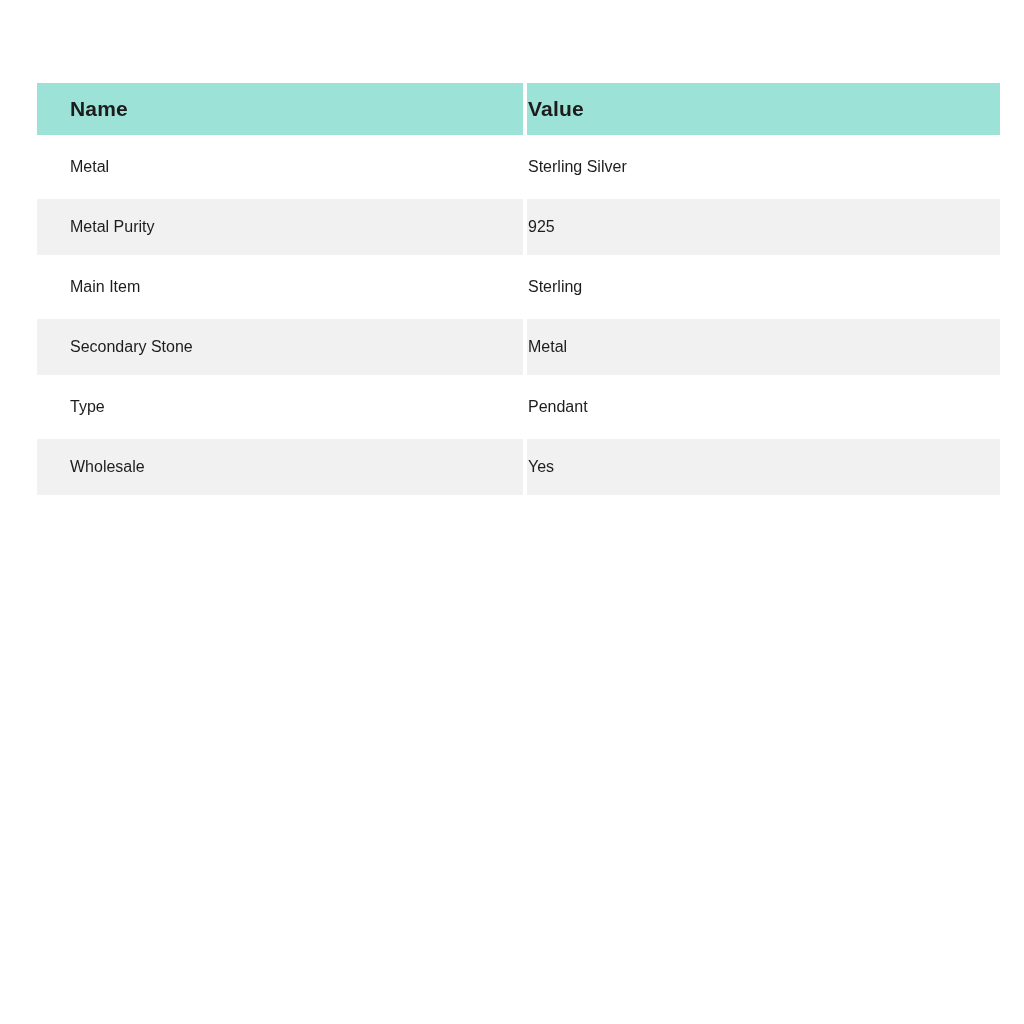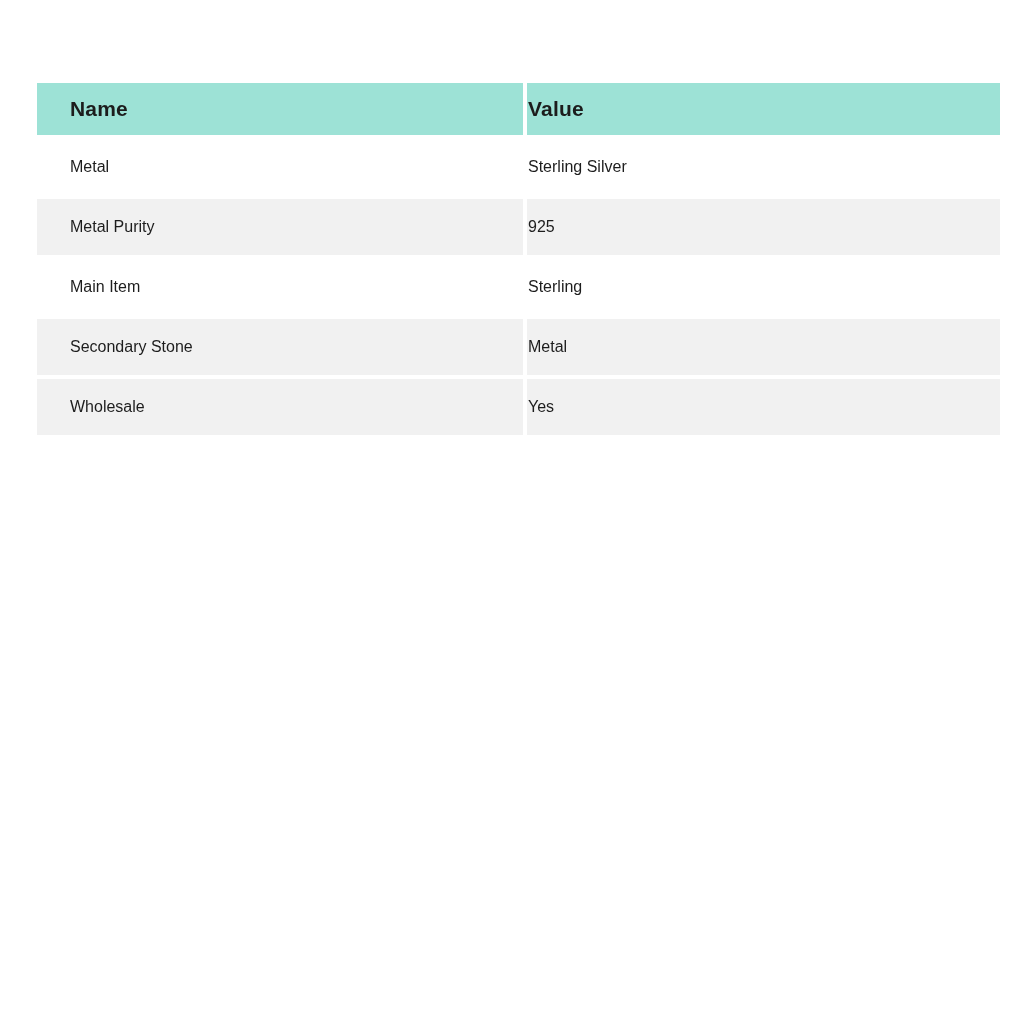--- a/index.html
+++ b/index.html
@@ -68,18 +68,22 @@
       <td class="col-value">925</td>
     </tr>
     <tr>
       <td class="col-name">Main Item</td>
       <td class="col-value">Sterling</td>
     </tr>
     <tr class="striped">
       <td class="col-name">Secondary Stone</td>
       <td class="col-value">Metal</td>
     </tr>
+    <tr>
+      <td class="col-name">Type</td>
+      <td class="col-value">Pendant</td>
+    </tr>
     <tr class="striped">
       <td class="col-name">Wholesale</td>
       <td class="col-value">Yes</td>
     </tr>
   </tbody>
 </table>
 
 </body></html>

